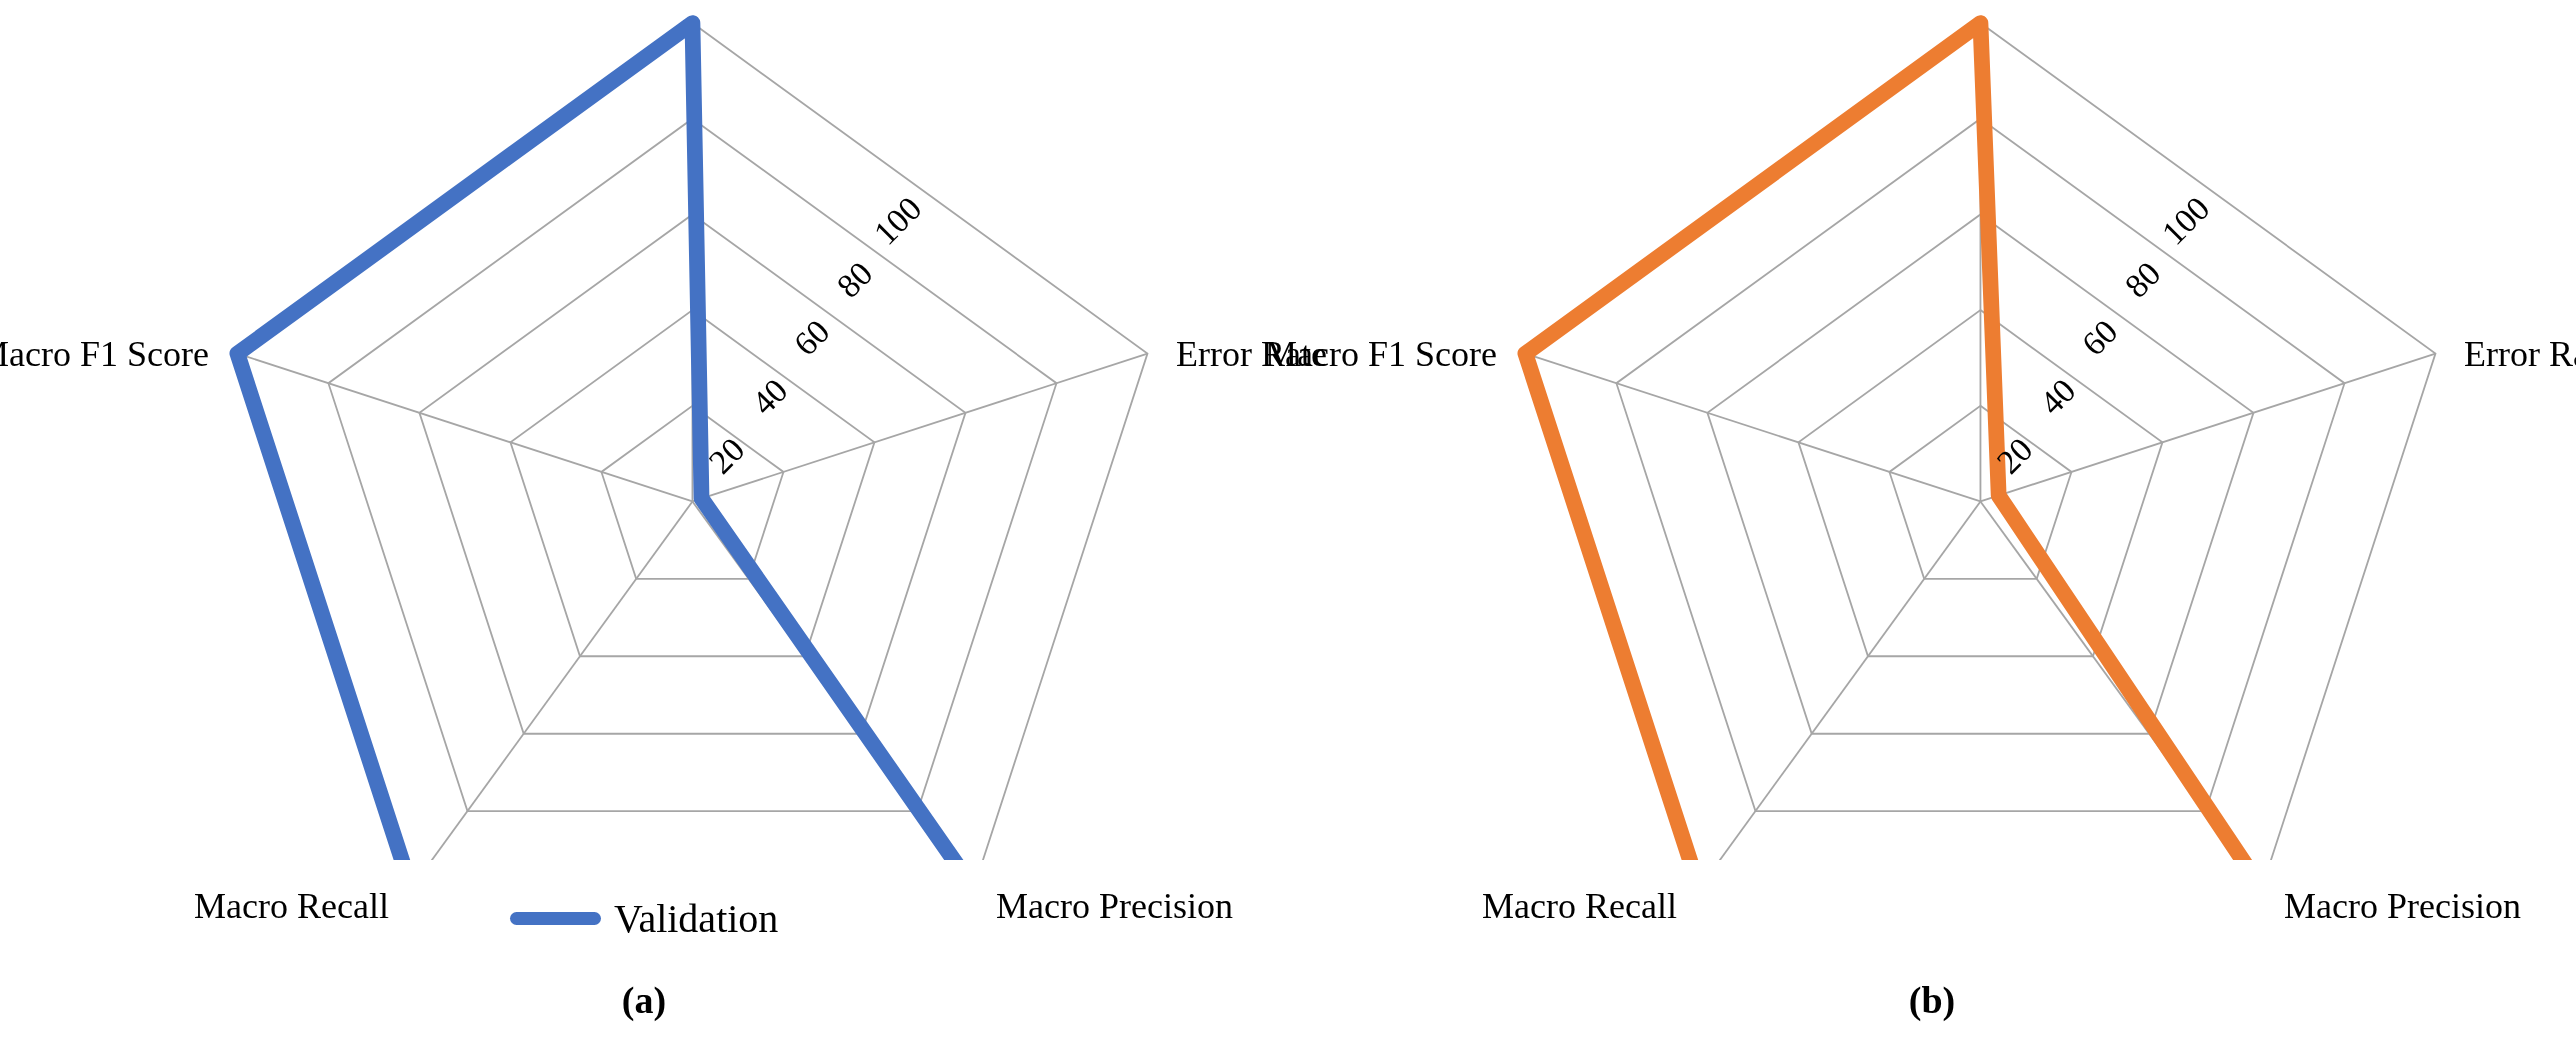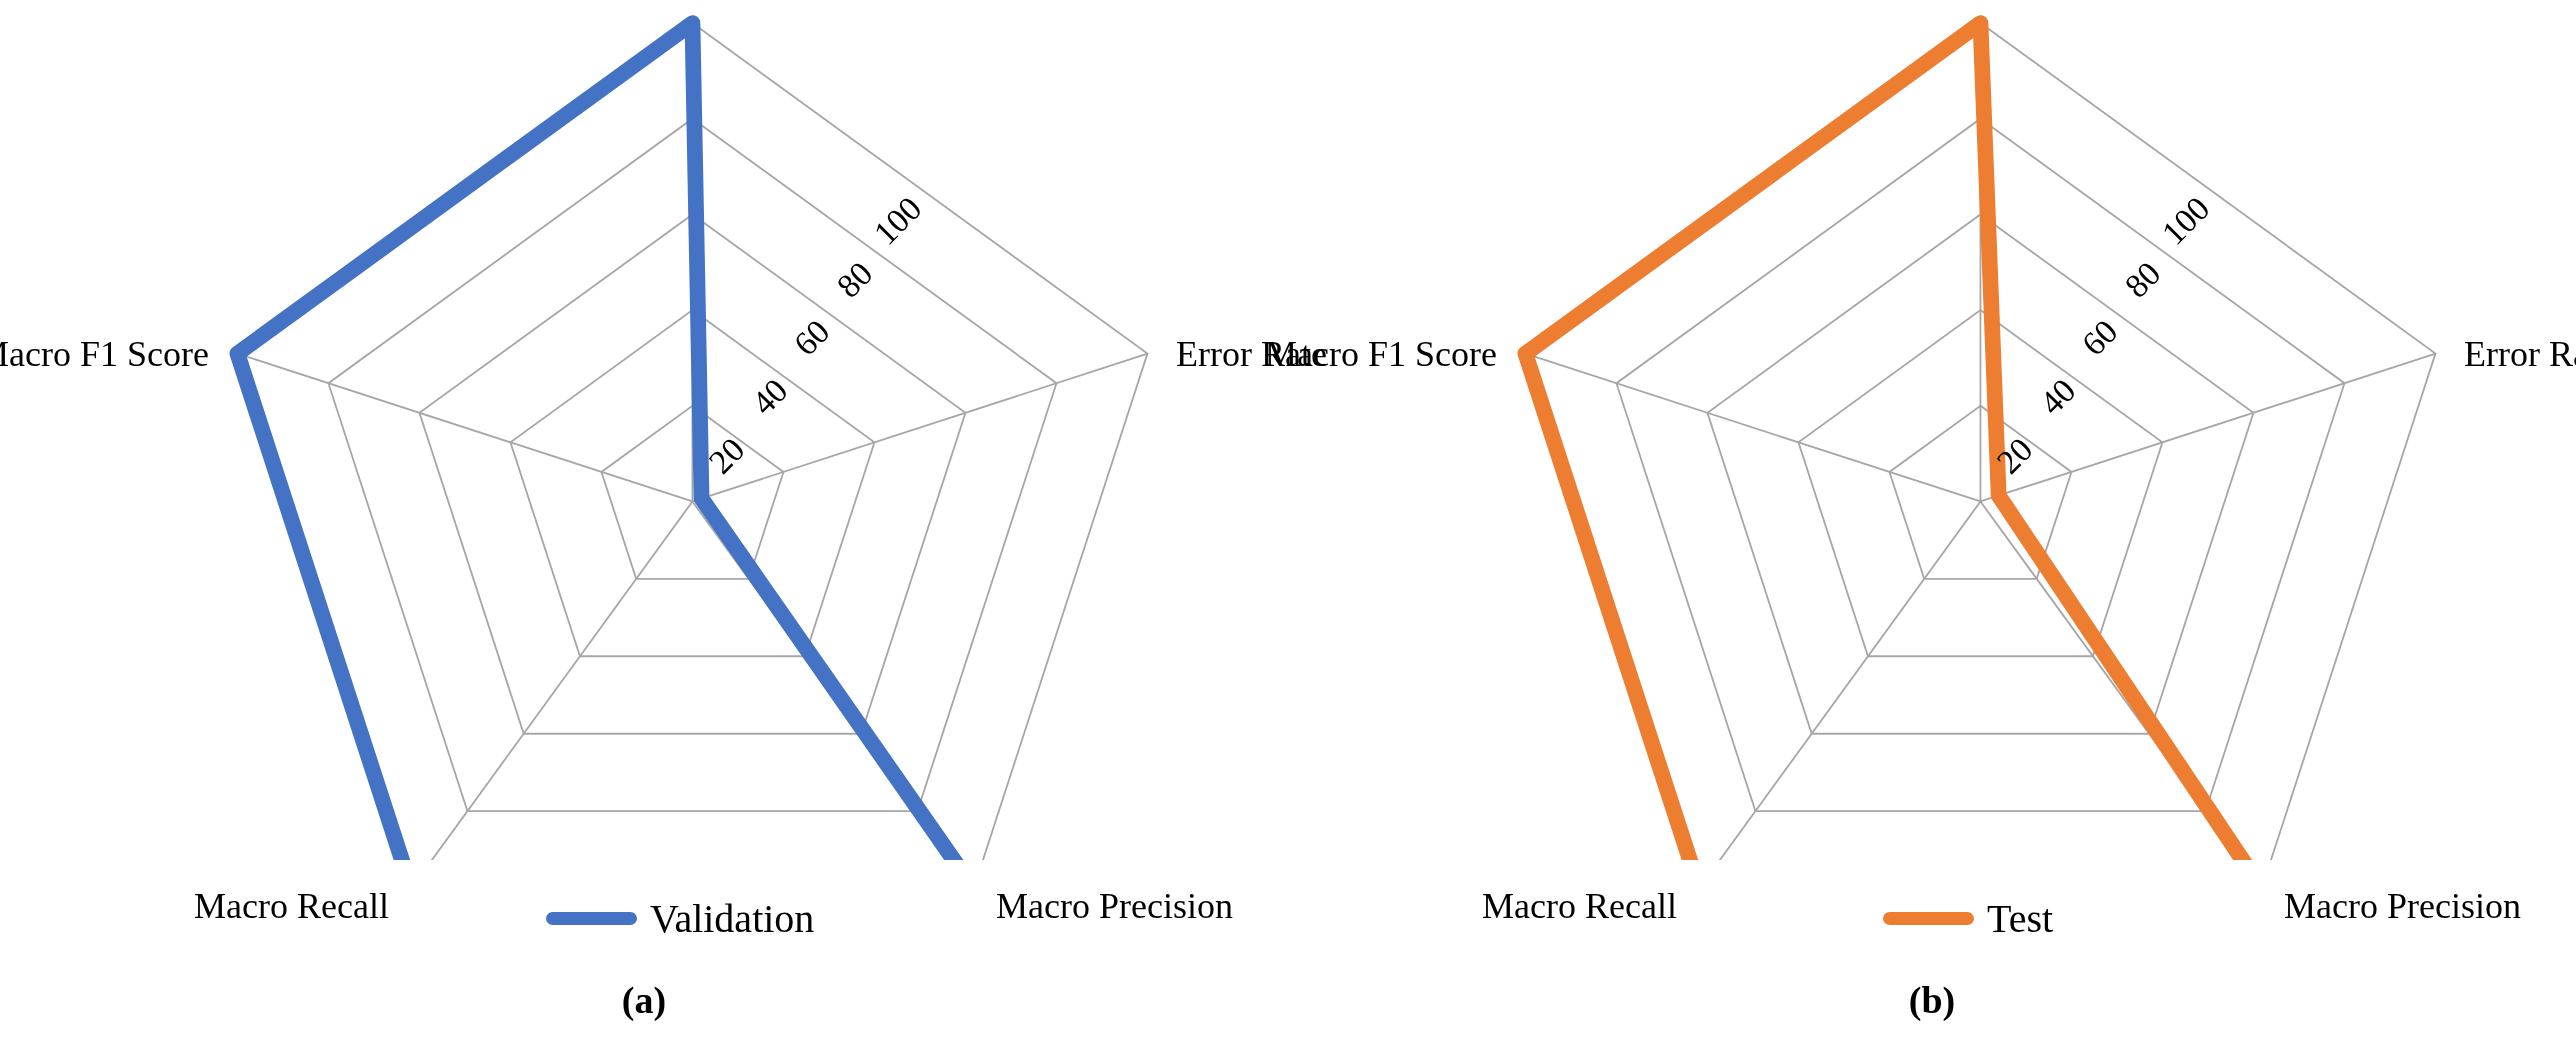--- a/index.html
+++ b/index.html
@@ -8,21 +8,21 @@
        font-family:"Liberation Serif","DejaVu Serif",serif;color:#000;}
   .figure{position:relative;width:2576px;height:1056px;}
   .panel{position:absolute;top:0;height:1056px;width:1288px;}
   .panel-a{left:0;}
   .panel-b{left:1288px;}
   .radar-svg{position:absolute;left:0;top:0;width:1288px;height:860px;}
   .axis-label{position:absolute;font-size:36px;line-height:1;white-space:nowrap;color:#000;}
   .tick-label{position:absolute;font-size:34px;line-height:1;white-space:nowrap;color:#000;
               transform-origin:50% 50%;}
   .legend{position:absolute;left:0;width:1288px;top:891px;height:55px;
-          display:flex;align-items:center;justify-content:center;gap:0px;margin-left:36px;}
+          display:flex;align-items:center;justify-content:center;gap:0px;}
   .legend-swatch{display:inline-block;width:91px;height:13.3px;border-radius:6.7px;margin-right:13.3px;}
   .legend-label{font-size:40px;line-height:1;}
   .sub-caption{position:absolute;left:0;width:1288px;top:981px;text-align:center;
                font-size:38px;font-weight:bold;line-height:1;}
 </style>
 </head>
 <body>
 
 <div class="figure">
 
@@ -83,22 +83,18 @@
     <div class="axis-label" id="b-lab-2" style="left: 996px; top: 906px; transform: translate(0px, -50%);">Macro Precision</div>
     <div class="axis-label" id="b-lab-3" style="left: 389px; top: 906px; transform: translate(-100%, -50%);">Macro Recall</div>
     <div class="axis-label" id="b-lab-4" style="left: 209px; top: 354px; transform: translate(-100%, -50%);">Macro F1 Score</div>
 
     <div class="tick-label" id="b-tick-0" style="left: 727px; top: 456px; transform: translate(-50%, -50%) rotate(-45deg);">20</div>
     <div class="tick-label" id="b-tick-1" style="left: 770px; top: 397px; transform: translate(-50%, -50%) rotate(-45deg);">40</div>
     <div class="tick-label" id="b-tick-2" style="left: 812px; top: 338px; transform: translate(-50%, -50%) rotate(-45deg);">60</div>
     <div class="tick-label" id="b-tick-3" style="left: 855px; top: 280px; transform: translate(-50%, -50%) rotate(-45deg);">80</div>
     <div class="tick-label" id="b-tick-4" style="left: 898px; top: 221px; transform: translate(-50%, -50%) rotate(-45deg);">100</div>
 
-    <div class="legend">
-      <span class="legend-swatch" id="b-swatch" style="background: rgb(237, 125, 49);"></span>
-      <span class="legend-label">Test</span>
-    </div>
 
     <div class="sub-caption">(b)</div>
   </div>
 
 </div>
 
 
 </body></html>

